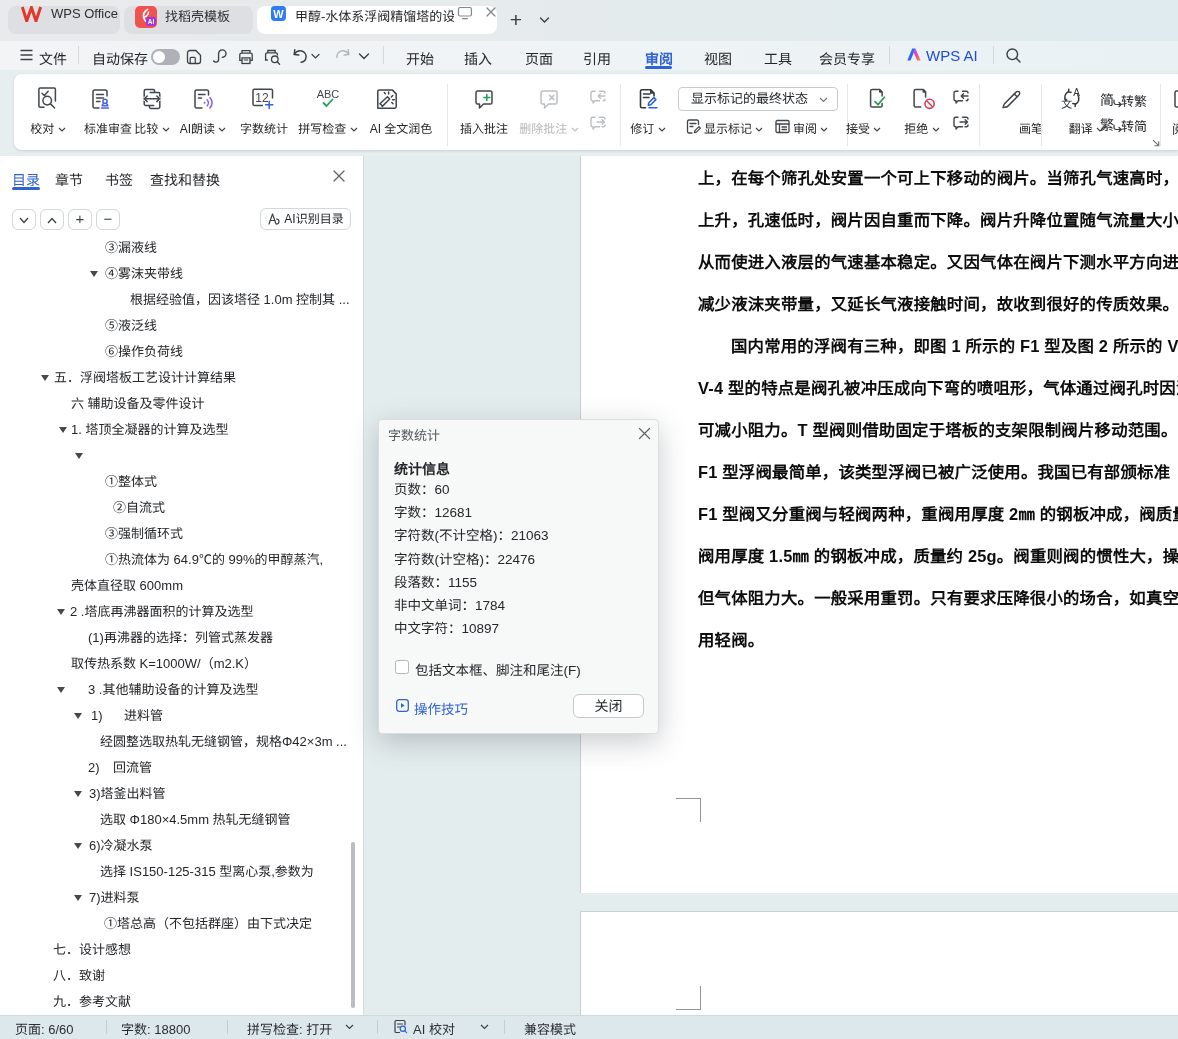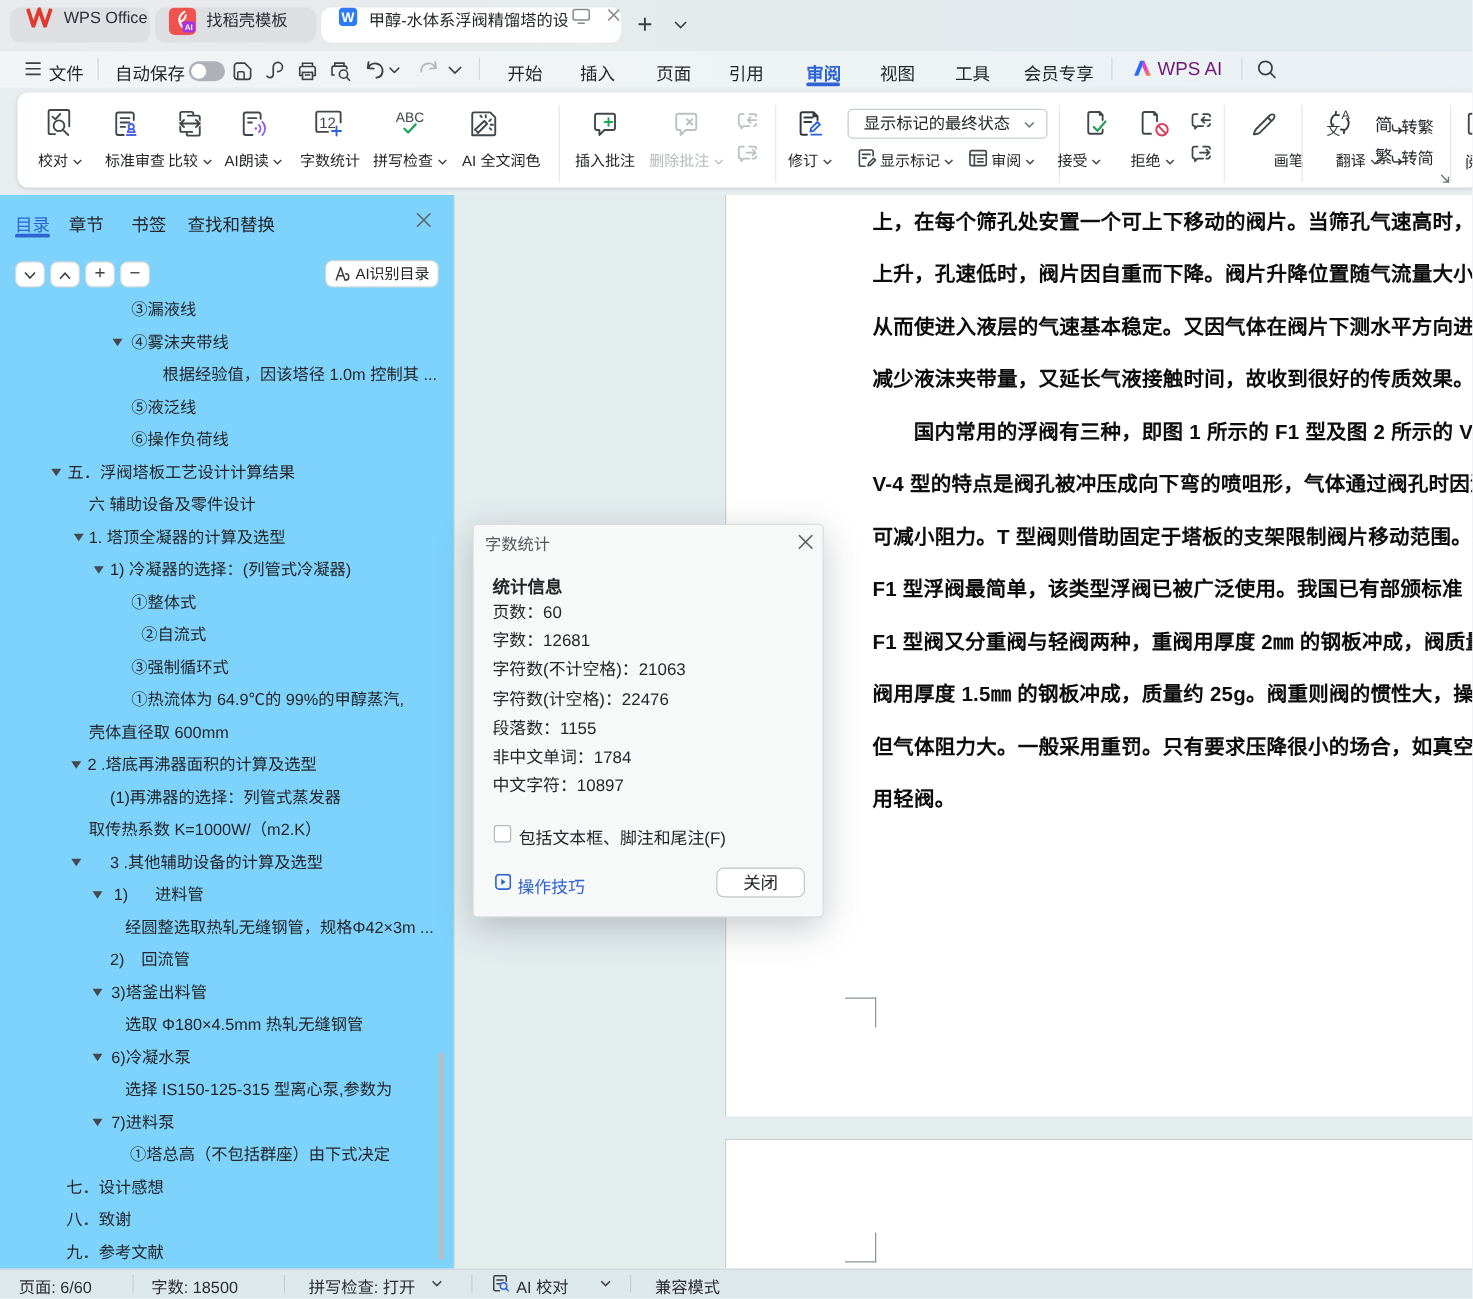--- a/index.html
+++ b/index.html
@@ -16,21 +16,21 @@
 
 #menurow{left:0;top:41px;width:1178px;height:29px;background:linear-gradient(90deg,#f2f4f5 0%,#eef3f5 60%,#e9f1f4 100%)}
 .mitem{position:absolute;top:48px;font-size:14px;color:#24262a;white-space:nowrap}
 .msep{position:absolute;top:46px;width:1px;height:18px;background:#d4d9da}
 
 #ribbon{left:14px;top:74px;width:1170px;height:76px;background:#fff;border-radius:8px;box-shadow:0 1px 3px rgba(120,130,140,.25)}
 .rlabel{position:absolute;font-size:12px;color:#24262a;white-space:nowrap}
 .rsep{position:absolute;width:1px;background:#e6e8e9;top:84px;height:62px}
 .dis{color:#b6babd}
 
-#sidebar{left:0;top:156px;width:364px;height:859px;background:#7dd3fc;border-right:1px solid #d7dddf}
+#sidebar{left:0;top:156px;width:364px;height:859px;background:#ffffff;border-right:1px solid #d7dddf}
 #docarea{left:364px;top:156px;width:814px;height:859px;background:#e4edee;overflow:hidden}
 .page{position:absolute;background:#fff;border-left:1px solid #c9d1d3}
 .doctext{position:absolute;font-size:16.4px;font-weight:bold;color:#0d0d0d;line-height:42px;white-space:nowrap;letter-spacing:0.2px}
 
 .stab{position:absolute;font-size:14px;color:#24262a}
 .sbtn{position:absolute;background:#fff;border:1px solid #d2d7d9;border-radius:6px;text-align:center;color:#3c4043}
 .trow{position:absolute;font-size:13px;color:#24262a;white-space:nowrap;left:0;width:364px;height:26px;line-height:26px}
 .tri3{position:absolute;top:10px;width:0;height:0;border-left:4.5px solid transparent;border-right:4.5px solid transparent;border-top:6px solid #45494d}
 .tx{position:absolute;white-space:nowrap}
 
@@ -137,21 +137,21 @@
       <defs>
         <linearGradient id="wai" x1="0" y1="0" x2="1" y2="1">
           <stop offset="0" stop-color="#b44df0"></stop>
           <stop offset="0.55" stop-color="#f047ae"></stop>
           <stop offset="1" stop-color="#f7931e"></stop>
         </linearGradient>
       </defs>
       <path d="M5.2 0.5 L8.4 0.5 L3.6 12.5 L0.3 12.5 Z" fill="#2b6af6"></path>
       <path d="M8.4 0.5 L13.7 12.5 L10.2 12.5 L6.2 3.4 Z" fill="url(#wai)"></path>
     </svg>
-<div class="mitem" style="left:926px;color:#701a75;font-size:15px;top:47px">WPS AI</div>
+<div class="mitem" style="left:926px;color:#1d4ed8;font-size:15px;top:47px">WPS AI</div>
 <div class="msep" style="left:993px"></div>
 <svg class="abs" style="left:1005px;top:47px" width="17" height="17" viewBox="0 0 17 17">
       <circle cx="7.3" cy="7.3" r="5.3" fill="none" stroke="#3c4043" stroke-width="1.4"></circle>
       <path d="M11.3 11.3 L15 15" stroke="#3c4043" stroke-width="1.4" stroke-linecap="round"></path>
     </svg>
 <div class="abs" id="ribbon"></div>
 
 <svg class="abs" style="left:36px;top:87px" width="24" height="24" viewBox="0 0 24 24">
       <g fill="none" stroke="#41464b" stroke-width="1.5" stroke-linecap="round" stroke-linejoin="round">
         <path d="M19.4 14 V2.3 C19.4 1.5 18.9 1 18.1 1 H4.2 C3.4 1 2.9 1.5 2.9 2.3 V19 C2.9 19.8 3.4 20.3 4.2 20.3 H8"></path>
@@ -434,21 +434,20 @@
         </div>
  <div class="trow" style="top:235px">
           <span class="tx" style="left:71px">六 辅助设备及零件设计</span>
         </div>
  <div class="trow" style="top:261px">
           <b class="tri3" style="left:59px"></b>
           <span class="tx" style="left:71px">1. 塔顶全凝器的计算及选型</span>
         </div>
  <div class="trow" style="top:287px">
           <b class="tri3" style="left:75px"></b>
-          <span class="tx" style="left:88px">1) 冷凝器的选择：(列管式冷凝器)</span>
         </div>
  <div class="trow" style="top:313px">
           <span class="tx" style="left:105px">①整体式</span>
         </div>
  <div class="trow" style="top:339px">
           <span class="tx" style="left:113px">②自流式</span>
         </div>
  <div class="trow" style="top:365px">
           <span class="tx" style="left:105px">③强制循环式</span>
         </div>
@@ -557,21 +556,21 @@
  <svg class="abs" style="left:17px;top:279px" width="13" height="13" viewBox="0 0 13 13">
         <rect x="0.7" y="0.7" width="11.6" height="11.6" rx="2.5" fill="none" stroke="#2f63d2" stroke-width="1.3"></rect>
         <path d="M5 4 L8.5 6.5 L5 9 Z" fill="#2f63d2"></path>
       </svg>
  <div class="drow" style="left:35px;top:278px;color:#2f63d2">操作技巧</div>
  <div class="abs" style="left:194px;top:274px;width:71px;height:24px;background:#fff;border:1px solid #c4c8ca;border-radius:6px;font-size:14px;color:#24262a;text-align:center;line-height:22px">关闭</div>
 </div>
 <div class="abs" id="statusbar"></div>
 <div class="sitem" style="left:15px">页面: 6/60</div>
 <div class="ssep" style="left:106px"></div>
-<div class="sitem" style="left:121px">字数: 18500</div>
+<div class="sitem" style="left:121px">字数: 18800</div>
 <div class="ssep" style="left:227px"></div>
 <div class="sitem" style="left:247px">拼写检查: 打开</div>
 <svg class="abs" style="left:345px;top:1024px" width="9" height="6" viewBox="0 0 9 6">
       <path d="M1 1 L4.5 4.5 L8 1" stroke="#3c4043" fill="none" stroke-width="1.2"></path>
     </svg>
 <div class="ssep" style="left:377px"></div>
 <svg class="abs" style="left:393px;top:1019px" width="15" height="15" viewBox="0 0 15 15">
       <path d="M12 6 V2.8 C12 2.1 11.4 1.5 10.7 1.5 H3.3 C2.6 1.5 2 2.1 2 2.8 V12.2 C2 12.9 2.6 13.5 3.3 13.5 H6.5" fill="none" stroke="#3c4043" stroke-width="1.2" stroke-linecap="round"></path>
       <path d="M4.5 5 H9.5 M4.5 8 H7" stroke="#3c4043" stroke-width="1.1" stroke-linecap="round"></path>
       <circle cx="9.8" cy="9.8" r="2.6" fill="none" stroke="#2f63d2" stroke-width="1.2"></circle>

